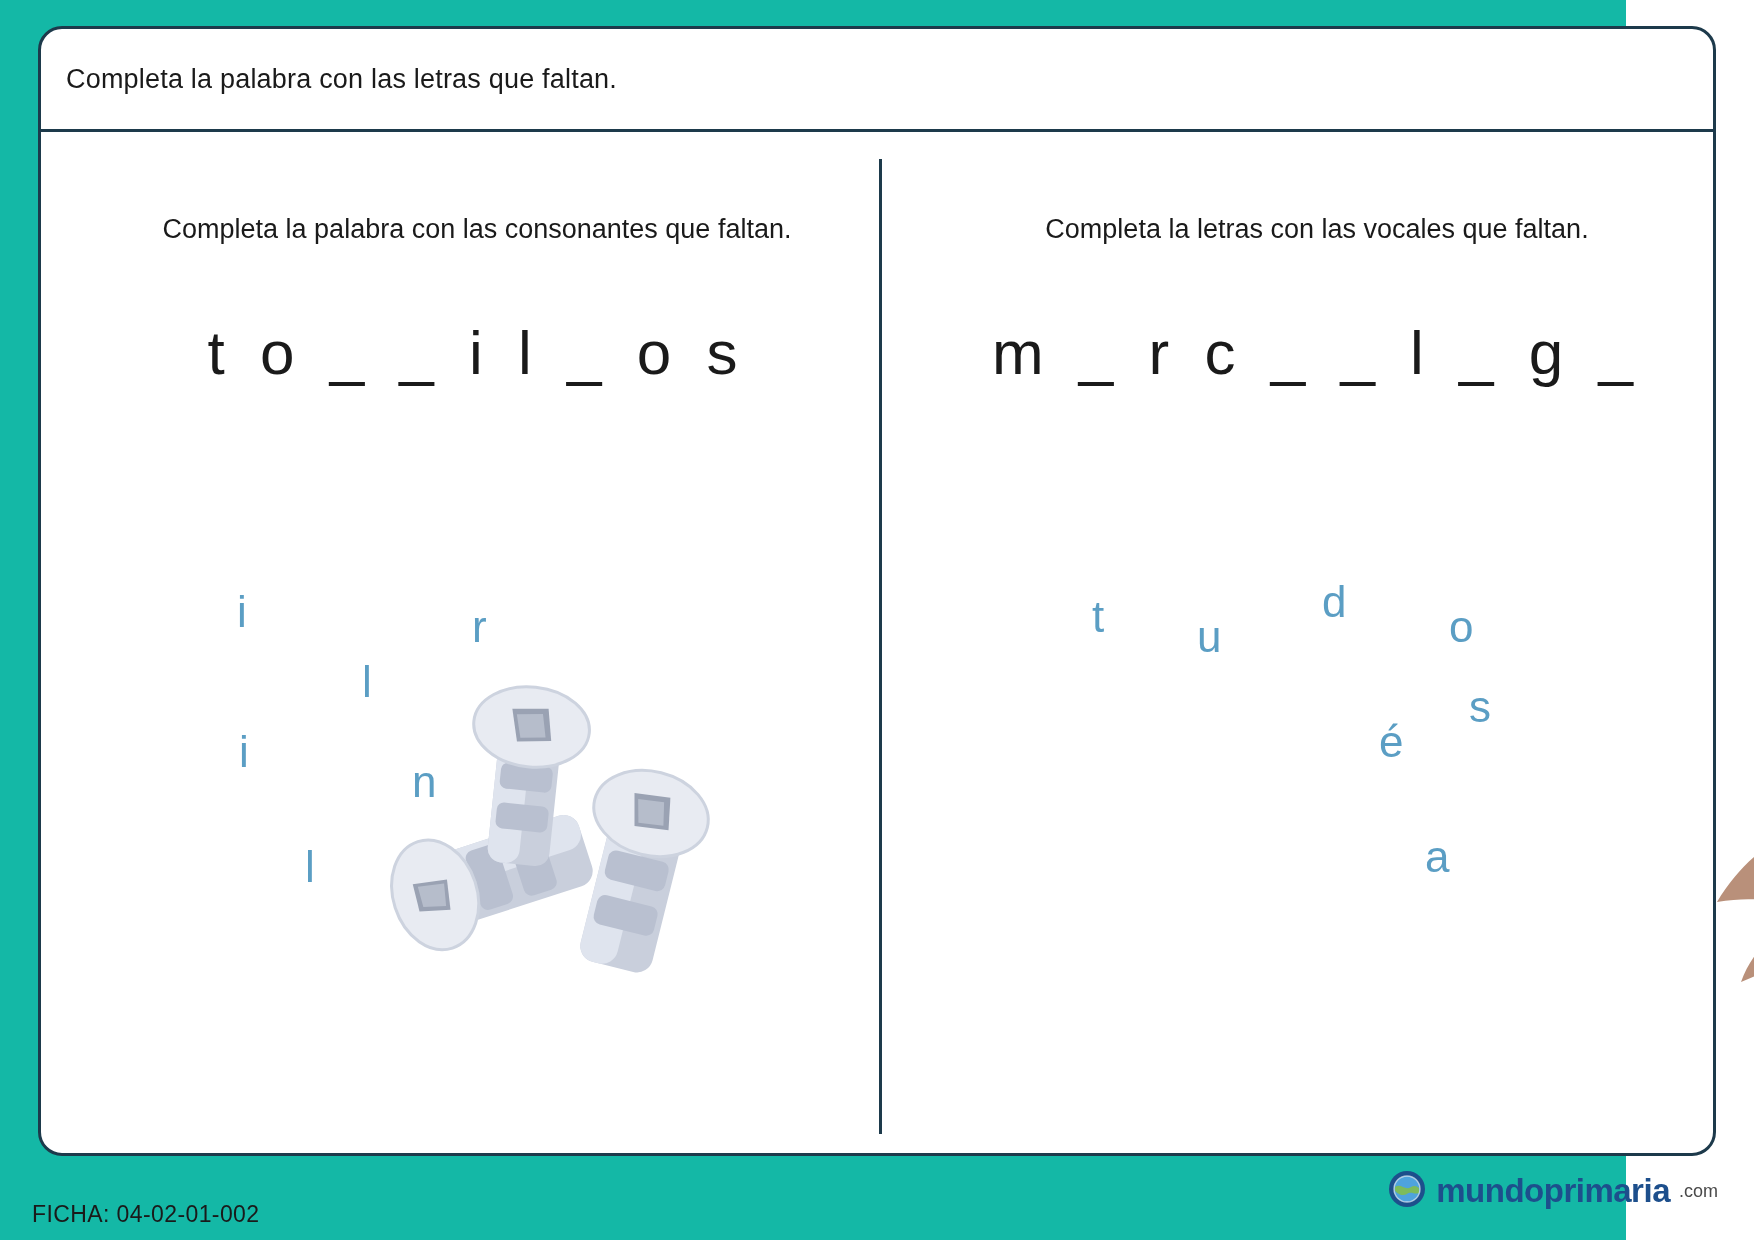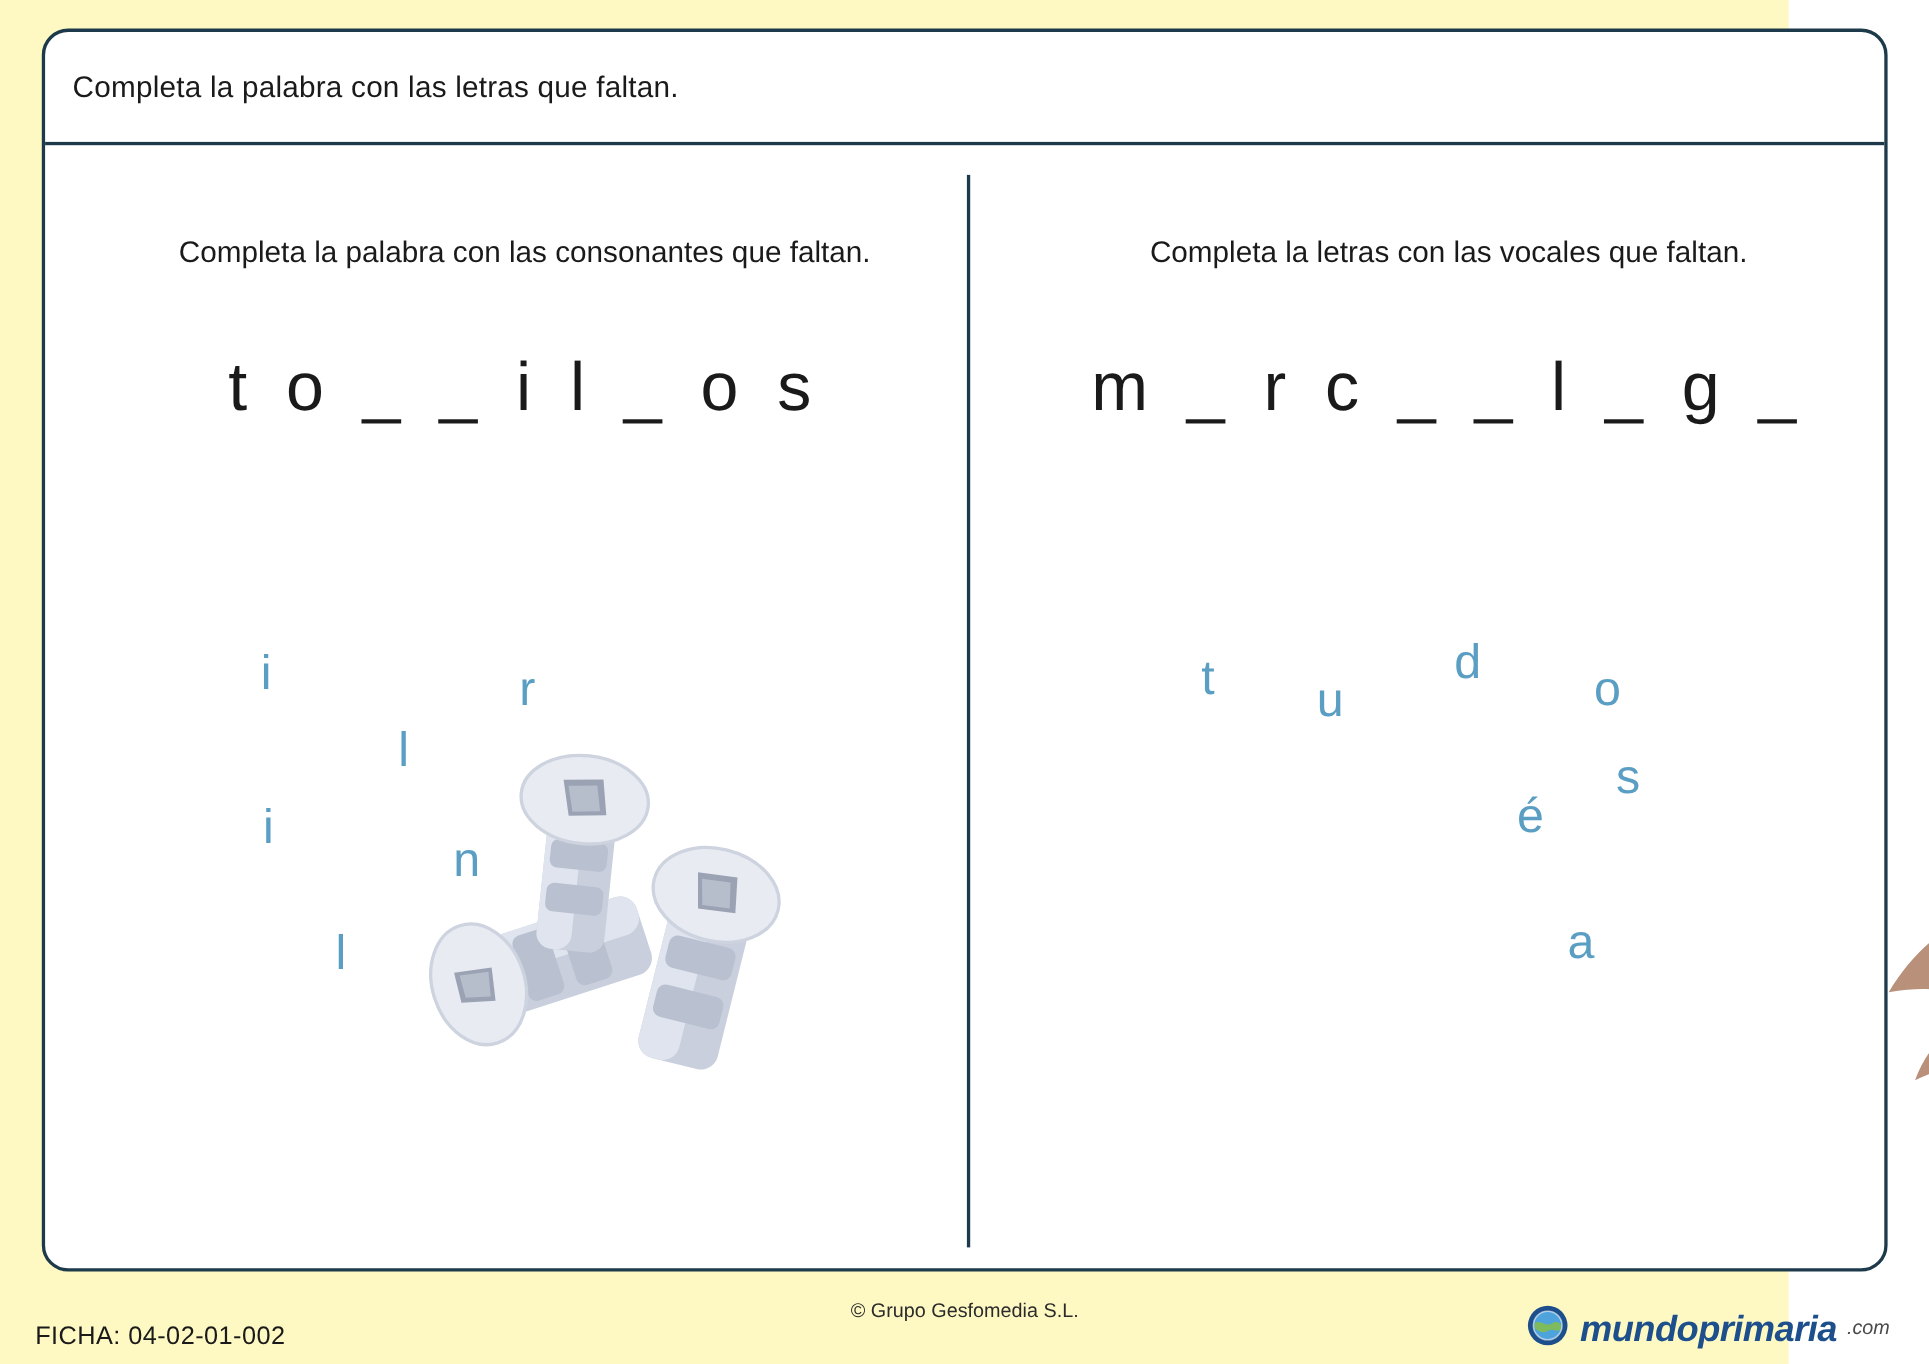--- a/index.html
+++ b/index.html
@@ -5,21 +5,21 @@
   * { box-sizing: border-box; }
   html, body {
     margin: 0; padding: 0;
     width: 1754px; height: 1240px;
     background: #ffffff;
     font-family: "Liberation Sans", sans-serif;
   }
   .page {
     position: relative;
     width: 1626px; height: 1240px;
-    background: #fef9c3;
+    background: #14b8a6;
   }
   .card {
     position: absolute;
     left: 38px; top: 26px;
     width: 1678px; height: 1130px;
     border: 3px solid #1d3a4b;
     border-radius: 24px;
     background: #ffffff;
   }
   .header {
@@ -108,25 +108,24 @@
   .copyright {
     position: absolute;
     left: 0; top: 16px;
     width: 100%;
     text-align: center;
     font-size: 18px;
     color: #2b2b2b;
   }
   .brand {
     position: absolute;
-    right: 36px; top: 20px;
+    right: 36px; top: 4px;
     display: flex;
     align-items: center;
     gap: 9px;
-    font-style: italic;
   }
   .brand-name {
     font-size: 33px;
     color: #1d4f8c;
     font-weight: 700;
     letter-spacing: -0.5px;
   }
   .brand-tld {
     font-size: 18px;
     color: #4a4a4a;
@@ -245,21 +244,20 @@
           <path d="M222 454 C220 474 228 486 236 486 C244 486 250 474 246 454 Z" fill="#8fb34a"></path>
           <path d="M248 454 C246 474 254 486 262 486 C270 486 276 474 272 454 Z" fill="#8fb34a"></path>
         </svg>
       </div>
     </div>
 
   </div>
 
   <div class="footer">
     <div class="ficha">FICHA: 04-02-01-002</div>
-    <div class="copyright">© Grupo Gesfomedia S.L.</div>
     <div class="brand">
       <span>
         <svg width="40" height="40" viewBox="0 0 40 40">
           <circle cx="20" cy="20" r="18" fill="#1d4f8c"></circle>
           <circle cx="20" cy="20" r="13" fill="#4fa3dd"></circle>
           <path d="M8 18 C14 14 18 22 24 18 C28 15 32 19 32 19 L32 24 C28 26 24 22 20 25 C15 28 10 24 8 22 Z" fill="#7dbb5c"></path>
           <ellipse cx="20" cy="20" rx="13" ry="13" fill="none" stroke="#ffffff" stroke-width="1.4" opacity=".6"></ellipse>
         </svg>
       </span>
       <span class="brand-name">mundoprimaria</span>

